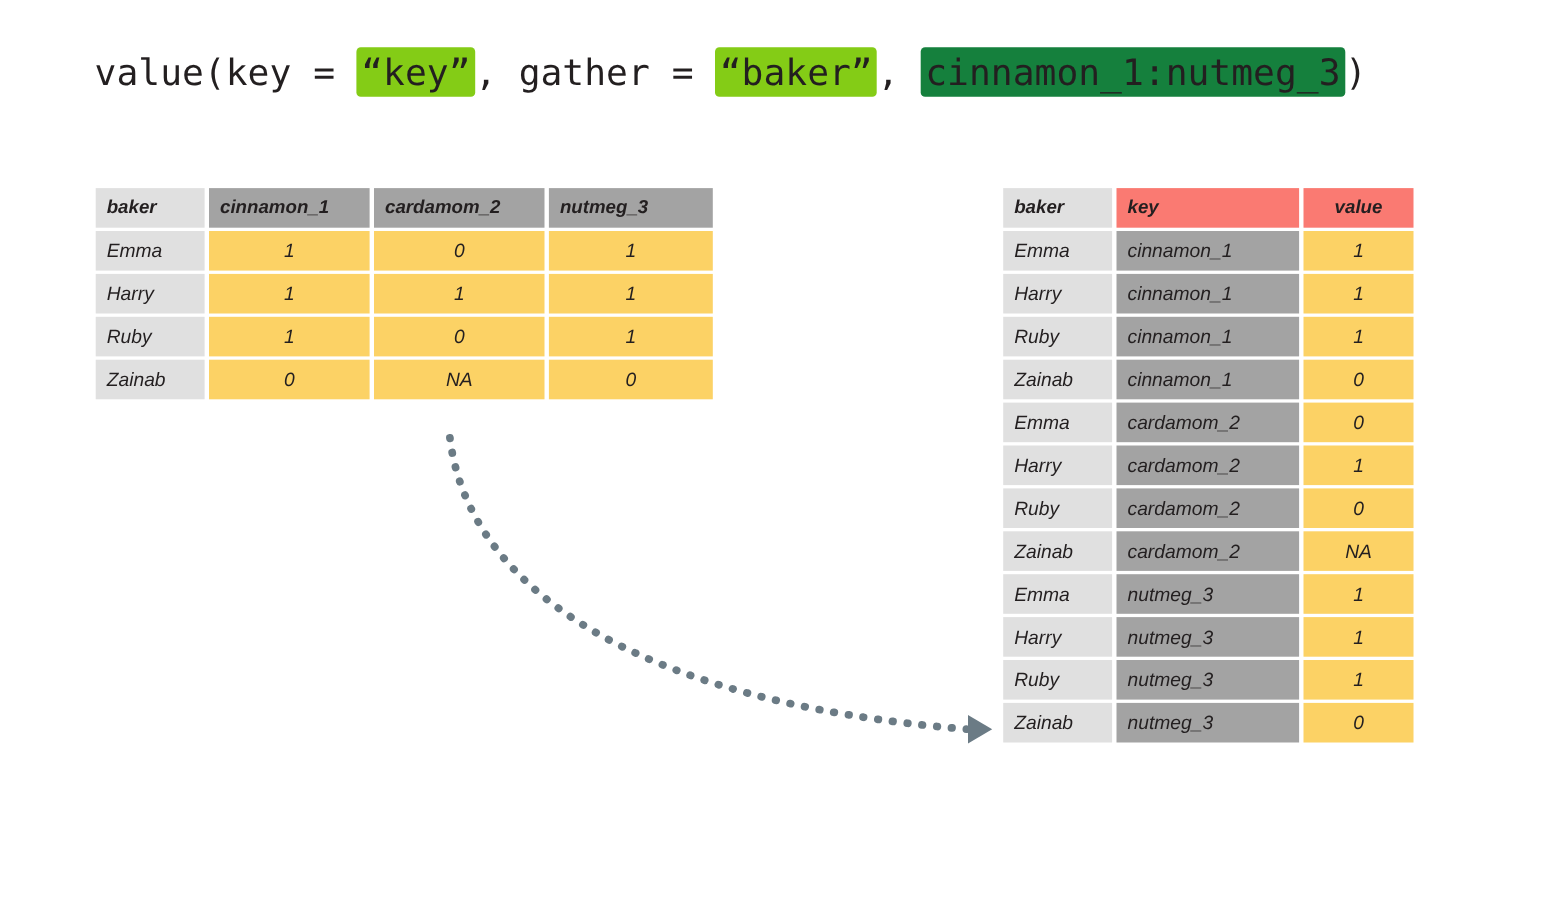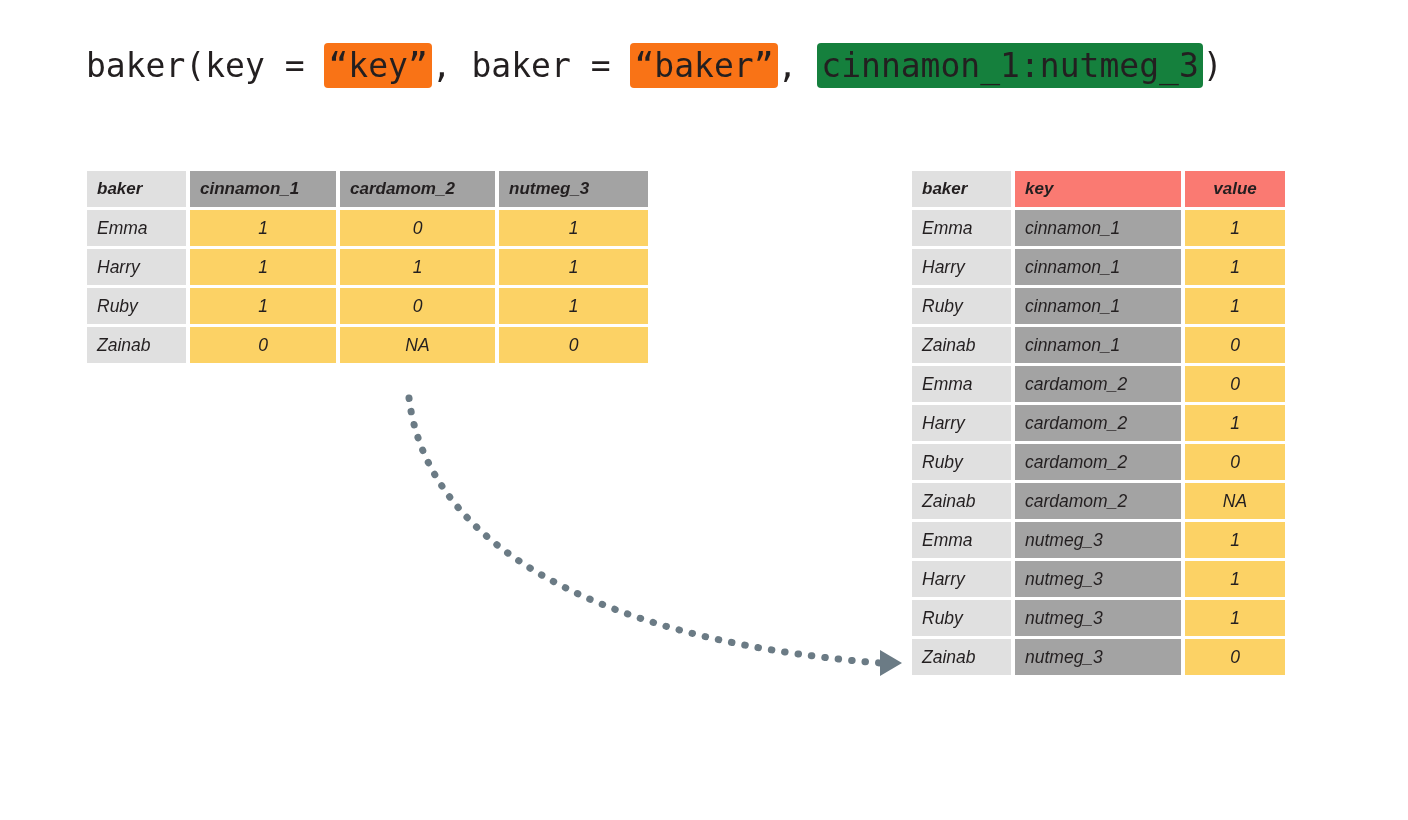--- a/index.html
+++ b/index.html
@@ -26,21 +26,21 @@
     line-height: 44px;
     color: #231f20;
     white-space: pre;
     letter-spacing: 0px;
   }
   #code-line .tok {
     display: inline;
     padding: 3px 4px;
     border-radius: 4px;
   }
-  #code-line .tok-red  { background: #f97316; }
+  #code-line .tok-red  { background: #84cc16; }
   #code-line .tok-cyan { background: #15803d; }
 
   
   .tbl {
     position: absolute;
     border-collapse: separate;
     border-spacing: 4px 3px;
     font-size: 17.5px;
     color: #231f20;
   }
@@ -83,21 +83,21 @@
     left: 380px;
     top: 380px;
     width: 540px;
     height: 300px;
     pointer-events: none;
   }
 </style>
 </head>
 <body>
 
-<div id="code-line"><span>baker(key = </span><span class="tok tok-red">“key”</span><span>, baker = </span><span class="tok tok-red">“baker”</span><span>, </span><span class="tok tok-cyan">cinnamon_1:nutmeg_3</span><span>)</span></div>
+<div id="code-line"><span>value(key = </span><span class="tok tok-red">“key”</span><span>, gather = </span><span class="tok tok-red">“baker”</span><span>, </span><span class="tok tok-cyan">cinnamon_1:nutmeg_3</span><span>)</span></div>
 
 <table class="tbl" id="table-left">
   <colgroup>
     <col class="col-baker">
       <col class="col-k1">
       <col class="col-k2">
       <col class="col-k3">
   </colgroup>
   <thead>
     <tr>

